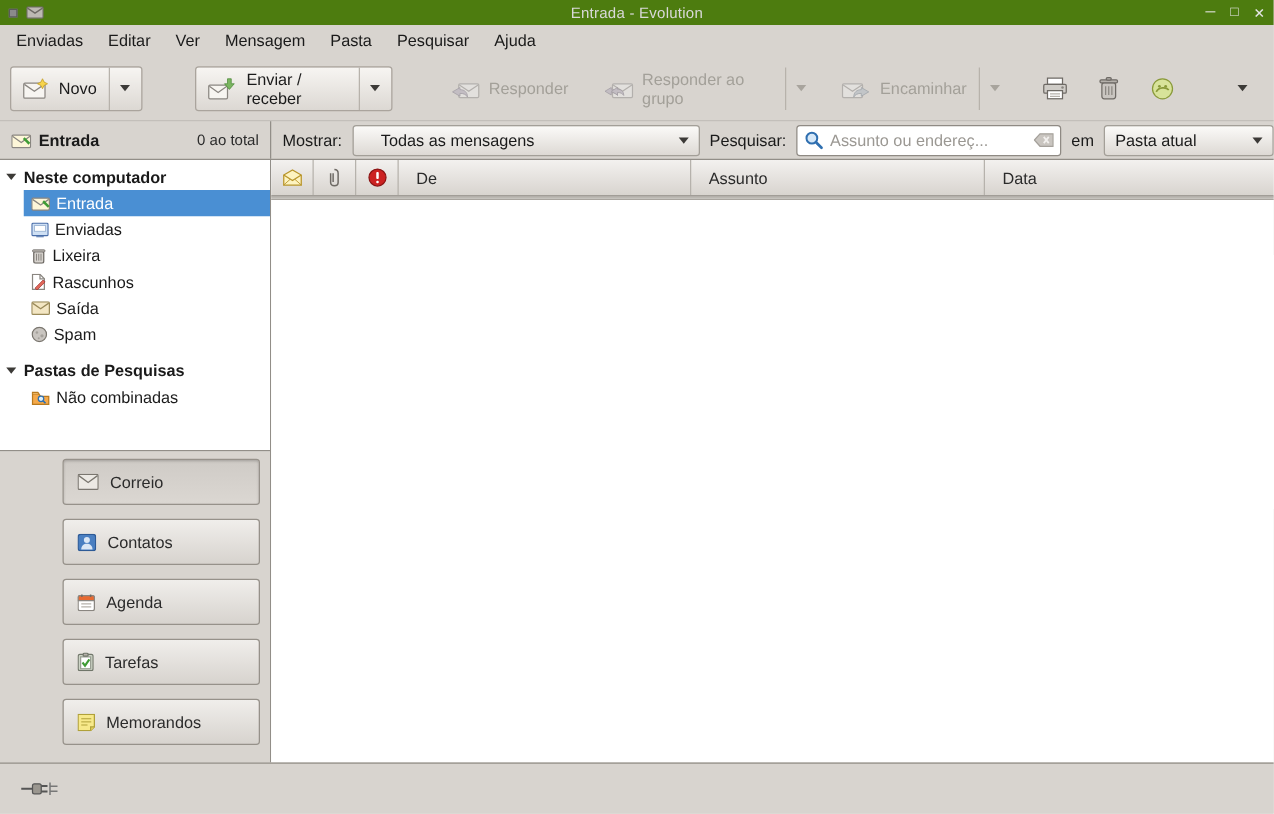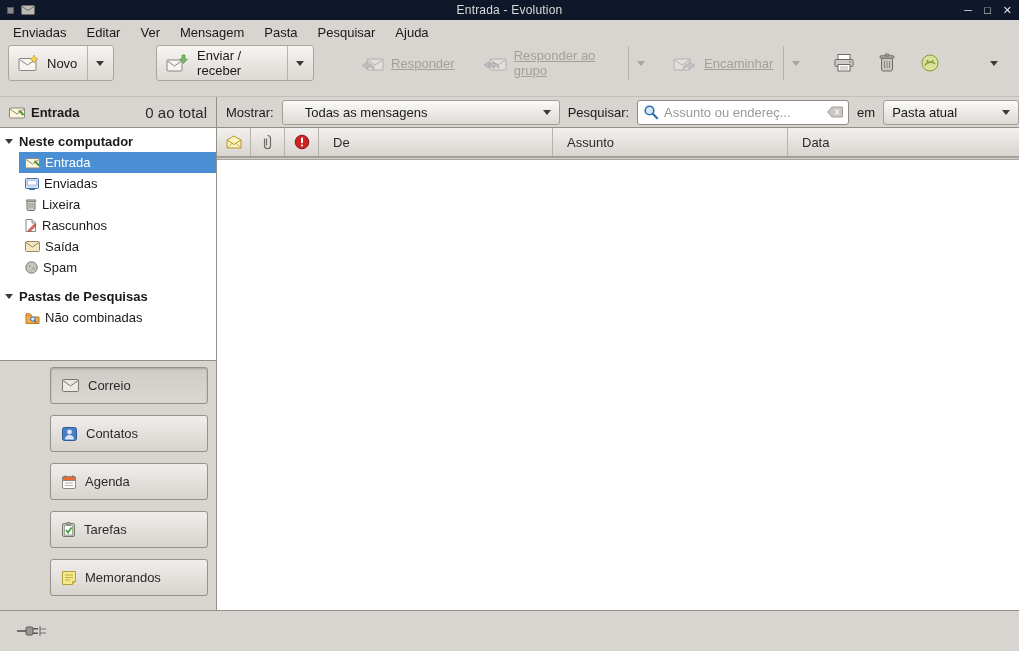--- a/index.html
+++ b/index.html
@@ -1,48 +1,48 @@
 <!DOCTYPE html>
 <html><head>
 <meta charset="utf-8">
 <style>
   *{box-sizing:border-box;margin:0;padding:0;}
   html,body{width:1019px;height:651px;overflow:hidden;}
   body{font-family:"Liberation Sans",sans-serif;font-size:13px;color:#1a1a1a;background:#d8d4cf;}
   .window{display:flex;flex-direction:column;width:1019px;height:651px;}
 
   
-  .titlebar{flex:0 0 20px;background:#0f172a;color:#d9d9d9;display:flex;align-items:center;font-size:12px;padding:0 7px;}
+  .titlebar{flex:0 0 20px;background:#4d7c0f;color:#d9d9d9;display:flex;align-items:center;font-size:12px;padding:0 7px;}
   .tb-left{display:flex;align-items:center;gap:7px;width:110px;}
   .tb-dot{width:7px;height:7px;background:#8a8a8a;border:1px solid #5a5a5a;}
   .tb-title{flex:1;text-align:center;letter-spacing:.2px;}
   .tb-controls{width:110px;display:flex;justify-content:flex-end;gap:12px;font-size:11px;color:#e6e6e6;}
   .tb-controls span{cursor:default;}
 
   
   .menubar{flex:0 0 25px;display:flex;align-items:center;padding:0 3px;background:#d8d4cf;}
   .menu-item{padding:3px 10px;cursor:default;}
 
   
-  .toolbar{flex:0 0 51px;display:flex;padding:0 8px;gap:8px;background:#d8d4cf;}
+  .toolbar{flex:0 0 51px;display:flex;align-items:center;padding:0 8px;gap:8px;background:#d8d4cf;}
   .tbtn{display:flex;align-items:center;gap:7px;height:36px;padding:0 9px;border:1px solid #aaa49d;border-radius:3px;background:linear-gradient(#f7f5f2,#dcd8d3);cursor:default;}
   .tbtn.flat{border-color:transparent;background:transparent;}
   .tbtn .split{display:flex;align-items:center;align-self:stretch;border-left:1px solid #b7b2ab;margin-left:3px;padding-left:8px;}
   .caret{width:0;height:0;border-left:4px solid transparent;border-right:4px solid transparent;border-top:5px solid #3c3a37;}
-  .disabled{color:#a3a099;text-decoration:underline;}
+  .disabled{color:#a3a099;}
   .disabled .caret{border-top-color:#a8a49d;}
   .disabled svg{opacity:.45;filter:grayscale(70%);}
   .tb-spacer{flex:1;}
   .iconbtn{display:flex;align-items:center;justify-content:center;width:38px;height:36px;border-radius:3px;cursor:default;}
 
   
   .filterbar{flex:0 0 32px;display:flex;align-items:stretch;border-top:1px solid #c3bfba;border-bottom:1px solid #928e88;background:#d8d4cf;}
   .fb-left{width:217px;flex:0 0 217px;border-right:1px solid #928e88;display:flex;align-items:center;padding:0 9px;gap:6px;}
   .fb-folder{font-weight:bold;}
-  .fb-count{margin-left:auto;font-size:15px;color:#2b2b2b;}
+  .fb-count{margin-left:auto;font-size:12px;color:#2b2b2b;}
   .fb-main{flex:1;display:flex;align-items:center;padding:0 9px;gap:8px;}
   .dropdown{display:flex;align-items:center;height:25px;border:1px solid #a39f98;border-radius:3px;background:linear-gradient(#fbfaf8,#ddd9d4);padding:0 8px;gap:8px;cursor:default;}
   .dd-mostrar{width:278px;padding-left:22px;}
   .dd-scope{width:136px;}
   .dropdown .caret{margin-left:auto;}
   .searchbox{display:flex;align-items:center;gap:5px;height:25px;width:212px;background:#fff;border:1px solid #8f8a84;border-radius:3px;padding:0 5px;}
   .searchbox input{flex:1;min-width:0;border:none;outline:none;background:transparent;font:13px "Liberation Sans",sans-serif;color:#1a1a1a;}
   .searchbox input::placeholder{color:#9b9893;}
 
   

